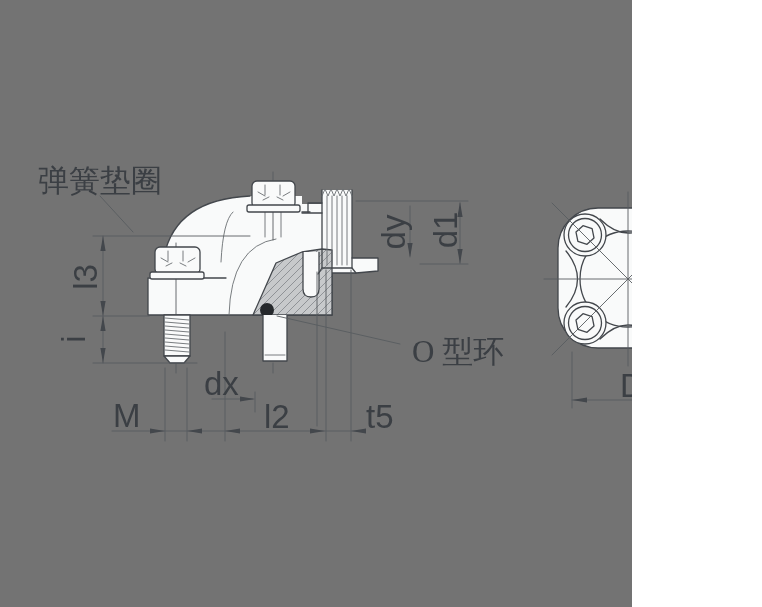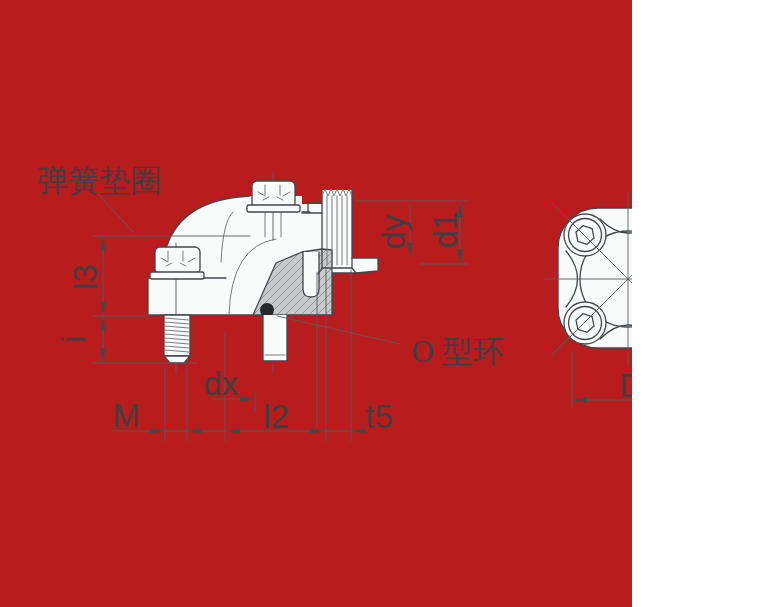--- a/index.html
+++ b/index.html
@@ -1,16 +1,16 @@
 <!DOCTYPE html>
 <html><head>
 <meta charset="utf-8">
 <style>
   html,body{margin:0;padding:0;}
-  .page{position:relative;width:632px;height:607px;background:#b91c1c;overflow:hidden;
+  .page{position:relative;width:632px;height:607px;background:#737373;overflow:hidden;
         font-family:"Liberation Sans", sans-serif;}
   svg{display:block;}
   .ln   {fill:none;stroke:#43474c;stroke-width:1.3;stroke-linejoin:round;stroke-linecap:round;}
   .ln2  {fill:none;stroke:#6a6e72;stroke-width:0.9;stroke-linecap:round;}
   .dim  {fill:none;stroke:#585c60;stroke-width:0.9;stroke-linecap:round;}
   .fillw{fill:#f9fafa;stroke:none;}
   .partw{fill:#f9fafa;stroke:#43474c;stroke-width:1.3;stroke-linejoin:round;}
   .arrow{fill:#43474c;stroke:none;}
   .dimtxt{font-family:"Liberation Sans", sans-serif;font-size:33px;fill:#3b3f44;}
   .cjktxt{font-family:"Liberation Serif","DejaVu Serif",serif;font-size:31px;fill:#3b3f44;}

